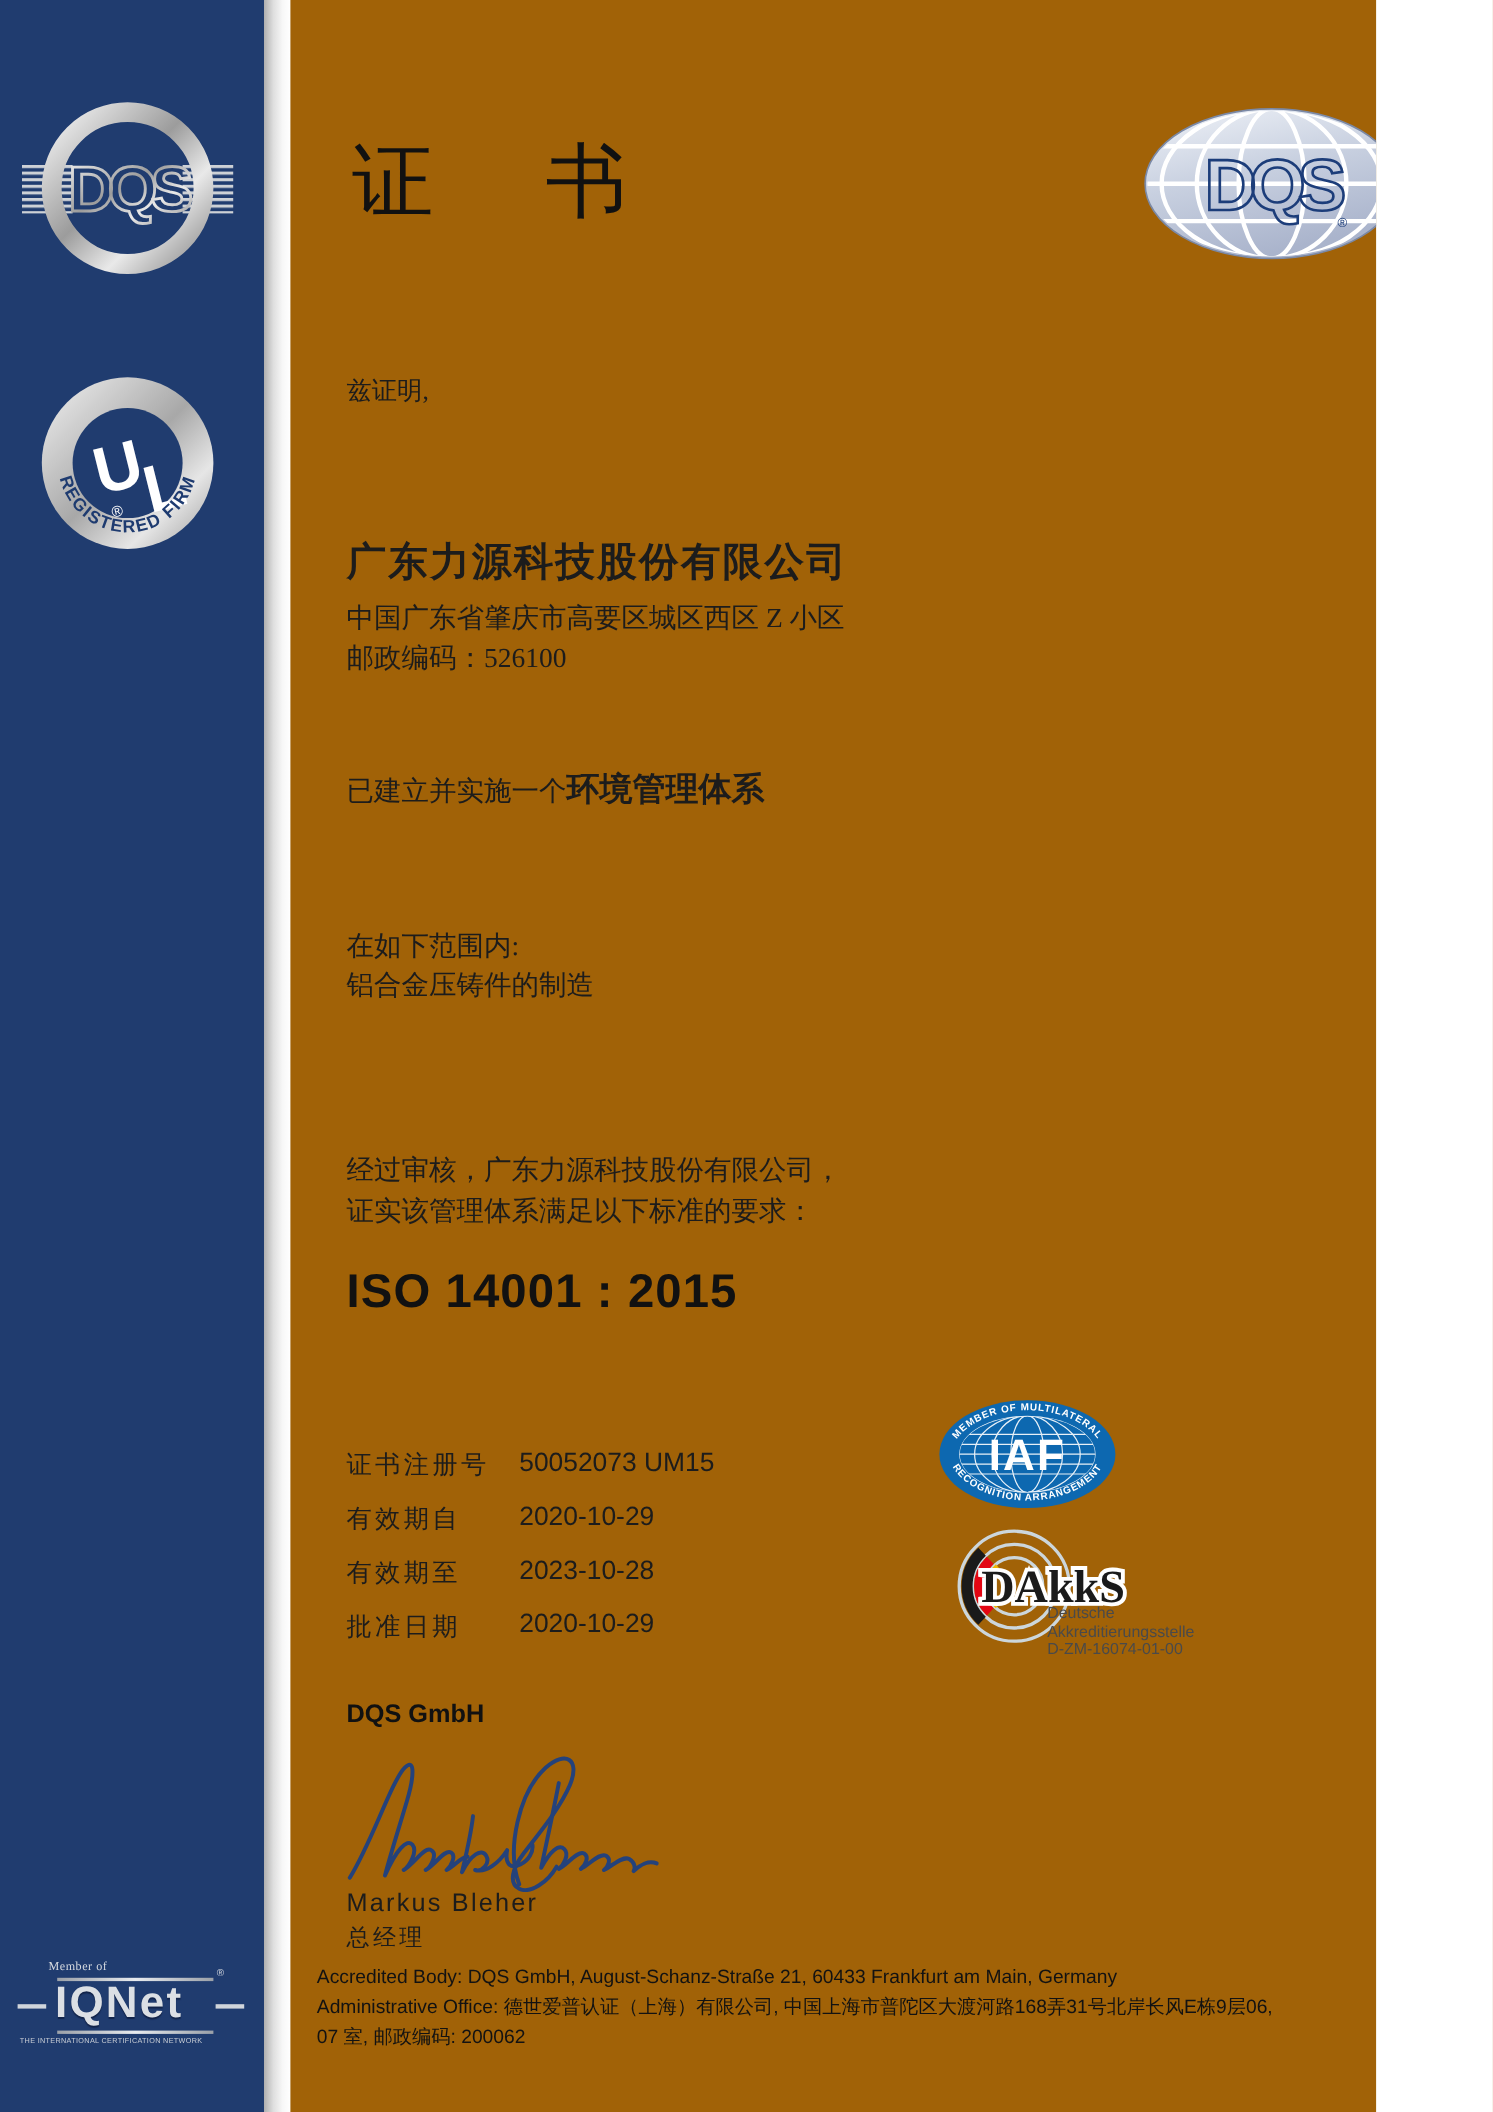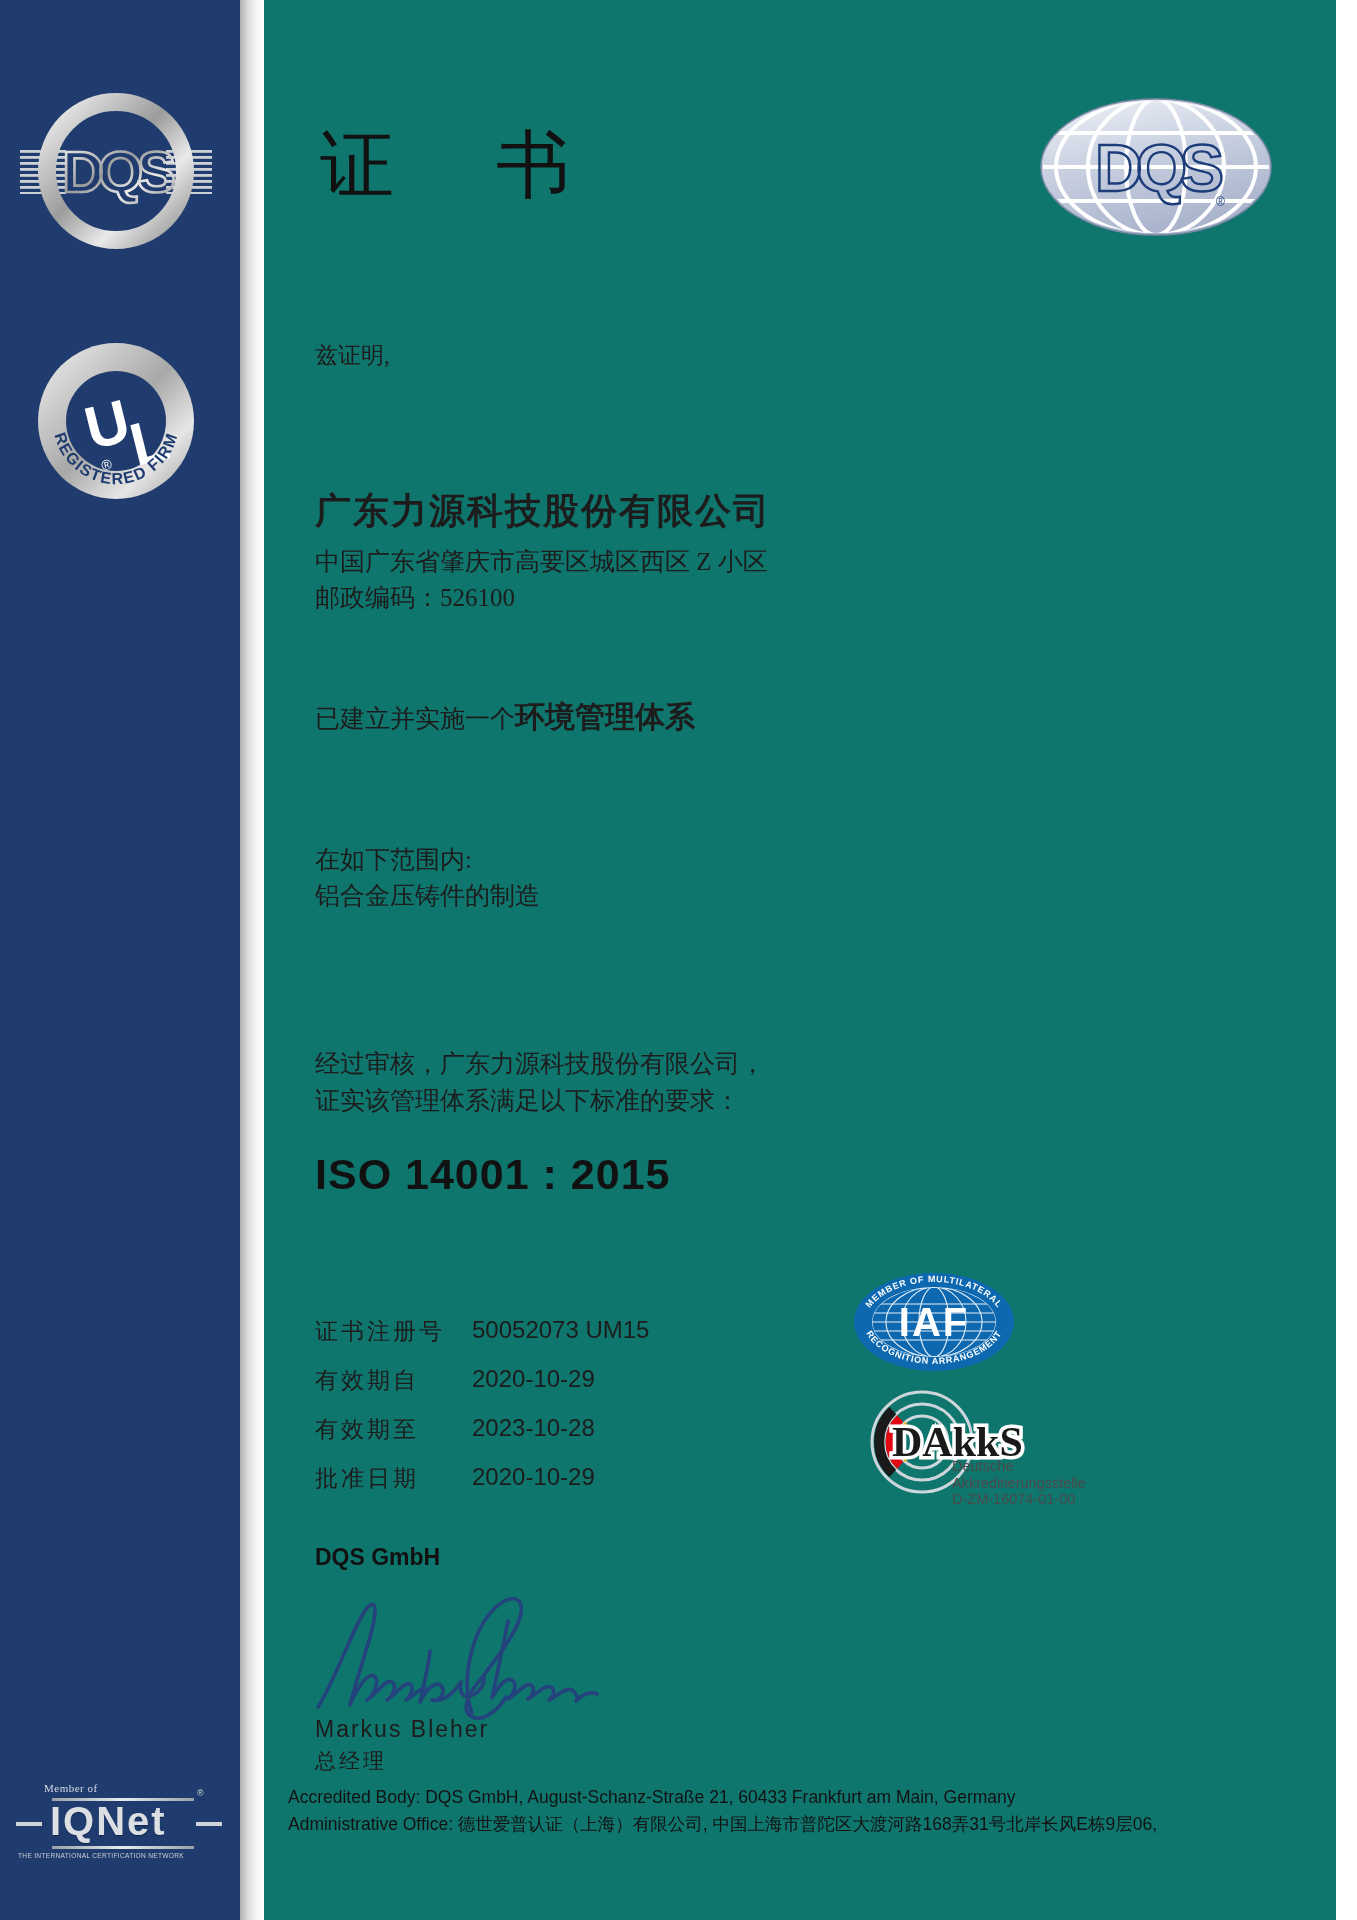--- a/index.html
+++ b/index.html
@@ -1,17 +1,17 @@
 <!DOCTYPE html>
 <html><head>
 <meta charset="utf-8">
 <style>
   html,body{margin:0;padding:0;background:#ffffff;}
-  .page{position:relative;width:1336px;height:1920px;background:#0f766e;overflow:hidden;
-        font-family:"Liberation Serif","DejaVu Serif",serif;color:#1c1c1c;}
+  .page{position:relative;width:1219px;height:1920px;background:#a16207;overflow:hidden;
+        font-family:"Liberation Serif","DejaVu Serif",serif;color:#1c1c1c;padding-left:32px;}
 
   
   .sidebar{position:absolute;left:0;top:0;width:240px;height:1920px;background:#203c6f;}
   .edge-gradient{position:absolute;left:240px;top:0;width:24px;height:1920px;
         background:linear-gradient(to right,#afafaf 0%,#dedede 35%,#f7f7f7 70%,#ffffff 100%);}
 
   .dqs-medallion{position:absolute;left:8px;top:84px;}
   .ul-logo{position:absolute;left:25px;top:330px;}
   .iqnet{position:absolute;left:14px;top:1782px;width:210px;height:84px;color:#d6dae0;
         font-family:"Liberation Sans",sans-serif;}
@@ -250,15 +250,16 @@
       <path d="M196,36 C191,62 184,94 180,113 C188,98 196,91 201,96 C206,101 200,111 196,114 C204,110 213,97 219,100 C224,103 220,111 216,114 C224,110 233,99 239,102 C244,105 241,112 237,115 C245,111 254,102 260,105 C265,108 266,113 264,116 C270,110 278,106 285,109"></path>
     </g>
   </svg>
 
   <div class="mt signer-name">Markus Bleher</div>
   <div class="mt signer-title">总经理</div>
 
   <div class="footer">
     <div>Accredited Body: DQS GmbH, August-Schanz-Straße 21, 60433 Frankfurt am Main, Germany</div>
     <div>Administrative Office: 德世爱普认证（上海）有限公司, 中国上海市普陀区大渡河路168弄31号北岸长风E栋9层06,</div>
+    <div> 07 室, 邮政编码: 200062</div>
   </div>
 
 </div>
 
 </body></html>

